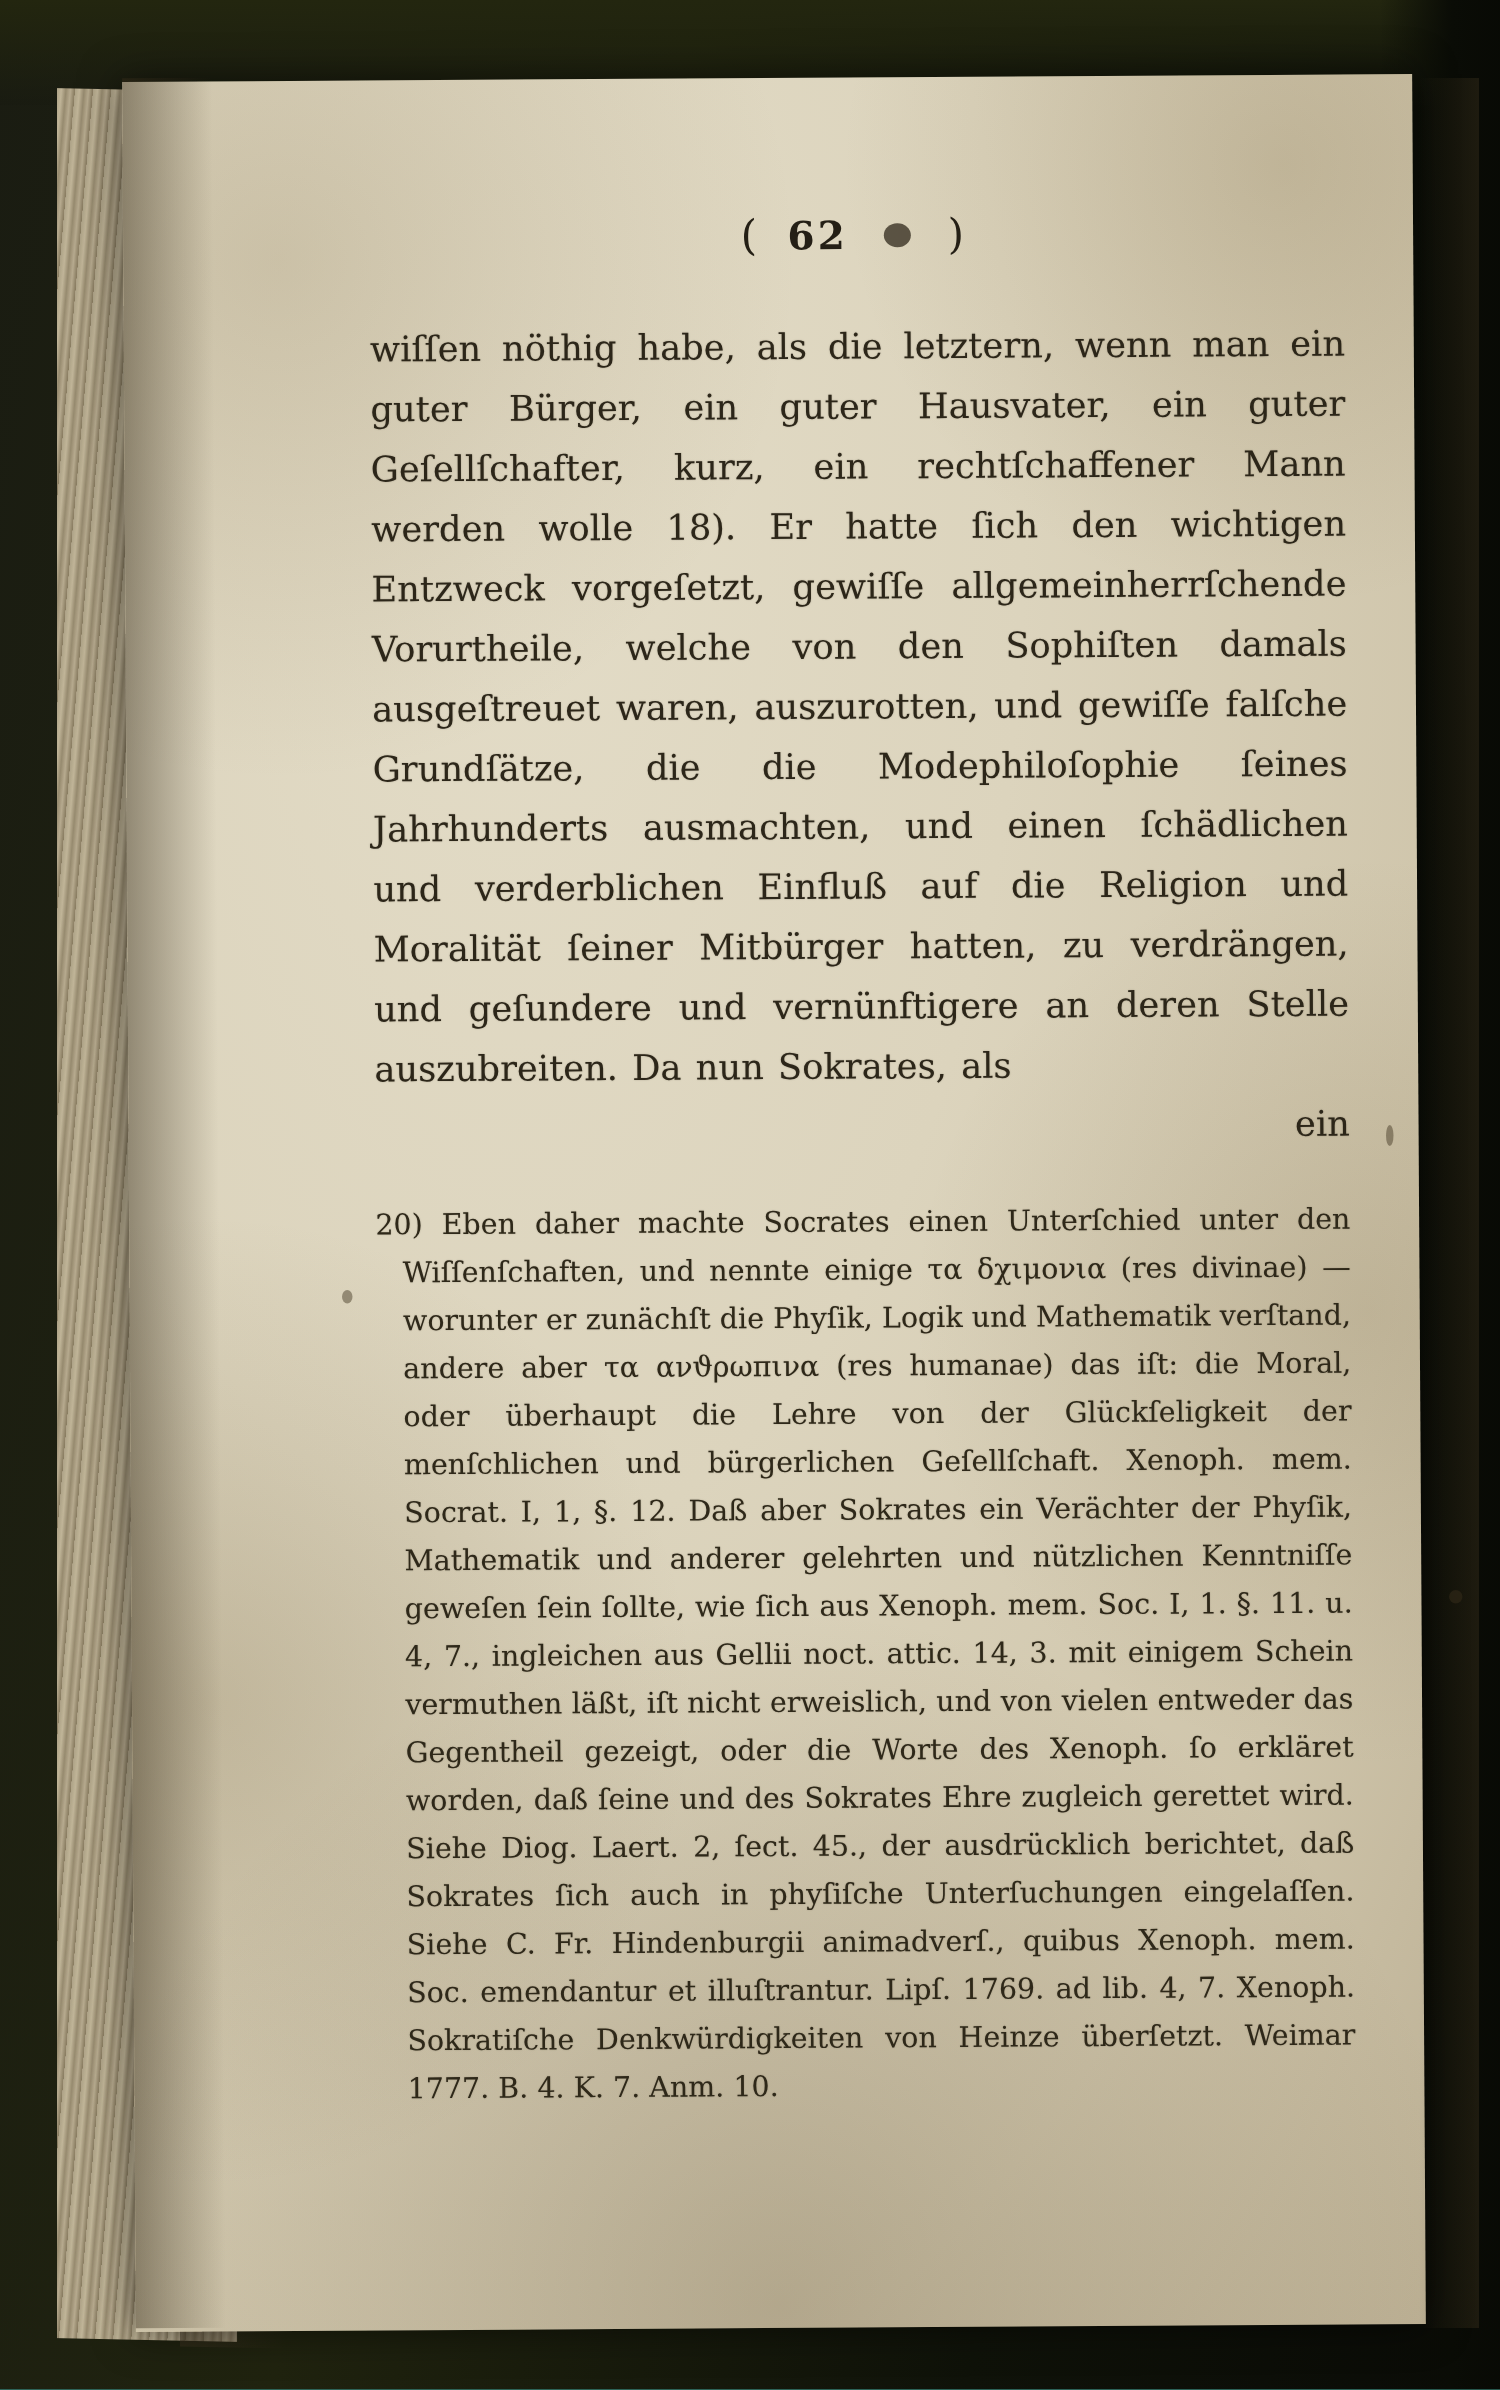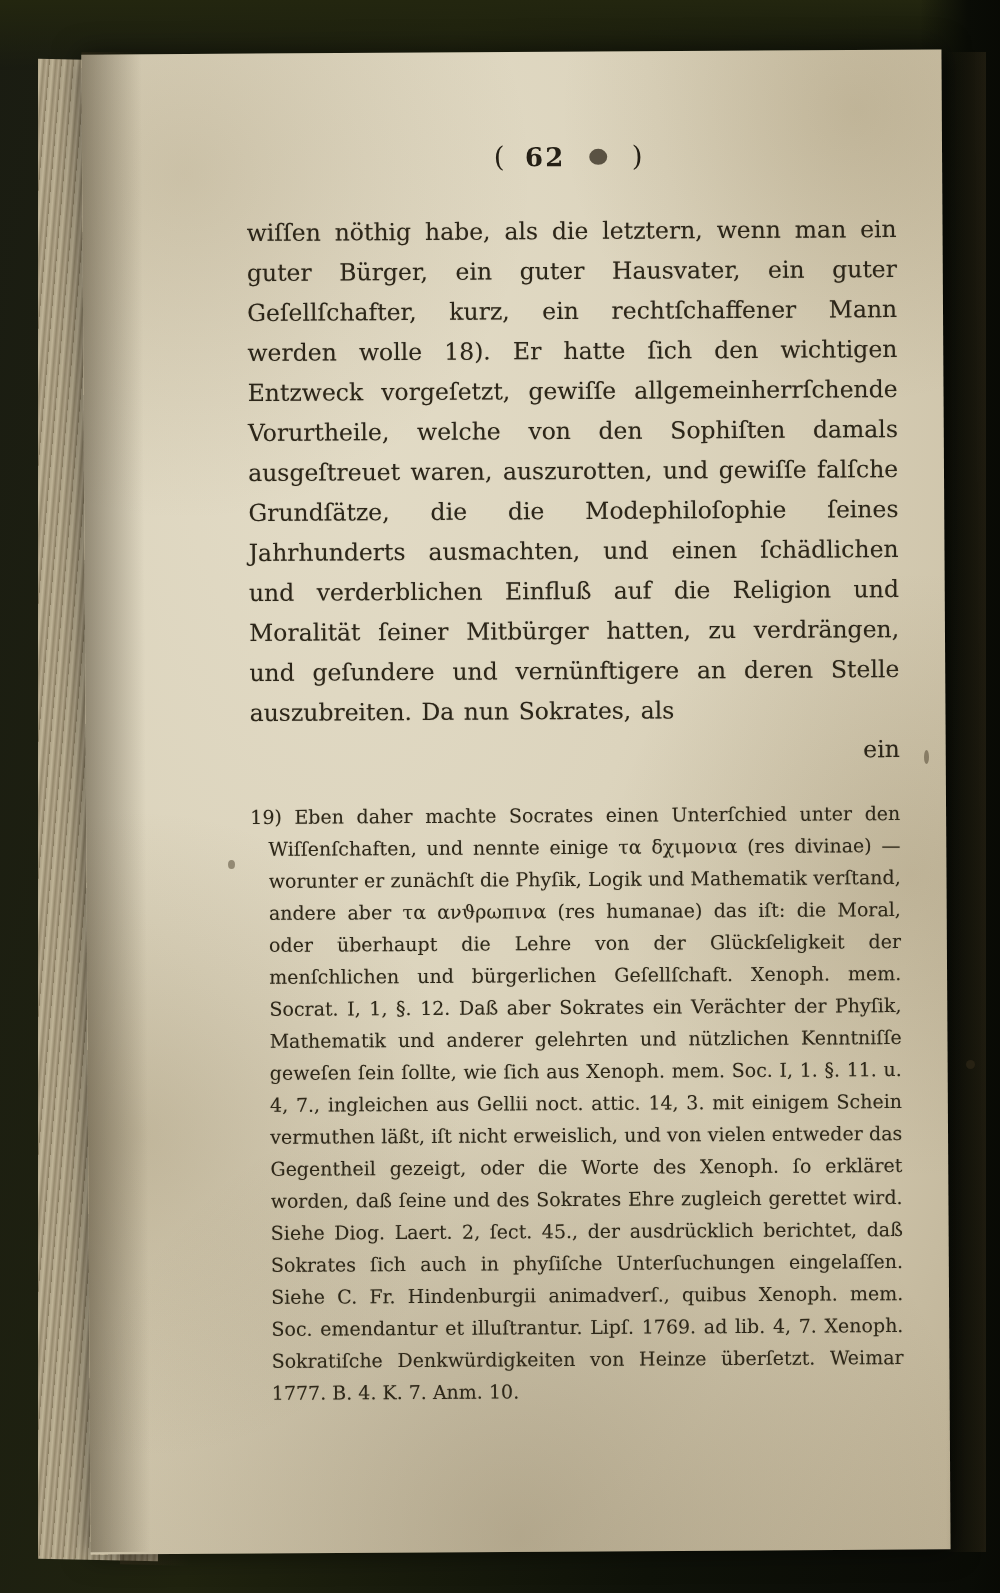--- a/index.html
+++ b/index.html
@@ -186,18 +186,18 @@
       <span class="header-blob"></span>
       <span class="paren">)</span>
     </div>
 
     <div class="body-text">
       <span>wiſſen nöthig habe, als die letztern, wenn man ein guter Bürger, ein guter Hausvater, ein guter Geſellſchafter, kurz, ein rechtſchaffener Mann werden wolle 18). Er hatte ſich den wichtigen Entzweck vorgeſetzt, gewiſſe allgemeinherrſchende Vorurtheile, welche von den Sophiſten damals ausgeſtreuet waren, auszurotten, und gewiſſe falſche Grundſätze, die die Modephiloſophie ſeines Jahrhunderts ausmachten, und einen ſchädlichen und verderblichen Einfluß auf die Religion und Moralität ſeiner Mitbürger hatten, zu verdrängen, und geſundere und vernünftigere an deren Stelle auszubreiten. Da nun Sokrates, als</span>
       <span class="last-line">ein</span>
     </div>
 
     <div class="note-block">
-      <span>19)</span>
+      <span>20)</span>
       <span>Eben daher machte Socrates einen Unterſchied unter den Wiſſenſchaften, und nennte einige τα δχιμονια (res divinae) — worunter er zunächſt die Phyſik, Logik und Mathematik verſtand, andere aber τα ανϑρωπινα (res humanae) das iſt: die Moral, oder überhaupt die Lehre von der Glückſeligkeit der menſchlichen und bürgerlichen Geſellſchaft. Xenoph. mem. Socrat. I, 1, §. 12. Daß aber Sokrates ein Verächter der Phyſik, Mathematik und anderer gelehrten und nützlichen Kenntniſſe geweſen ſein ſollte, wie ſich aus Xenoph. mem. Soc. I, 1. §. 11. u. 4, 7., ingleichen aus Gellii noct. attic. 14, 3. mit einigem Schein vermuthen läßt, iſt nicht erweislich, und von vielen entweder das Gegentheil gezeigt, oder die Worte des Xenoph. ſo erkläret worden, daß ſeine und des Sokrates Ehre zugleich gerettet wird. Siehe Diog. Laert. 2, ſect. 45., der ausdrücklich berichtet, daß Sokrates ſich auch in phyſiſche Unterſuchungen eingelaſſen. Siehe C. Fr. Hindenburgii animadverſ., quibus Xenoph. mem. Soc. emendantur et illuſtrantur. Lipſ. 1769. ad lib. 4, 7. Xenoph. Sokratiſche Denkwürdigkeiten von Heinze überſetzt. Weimar 1777. B. 4. K. 7. Anm. 10.</span>
     </div>
 
   </div>
 </div>
 
 </body></html>

